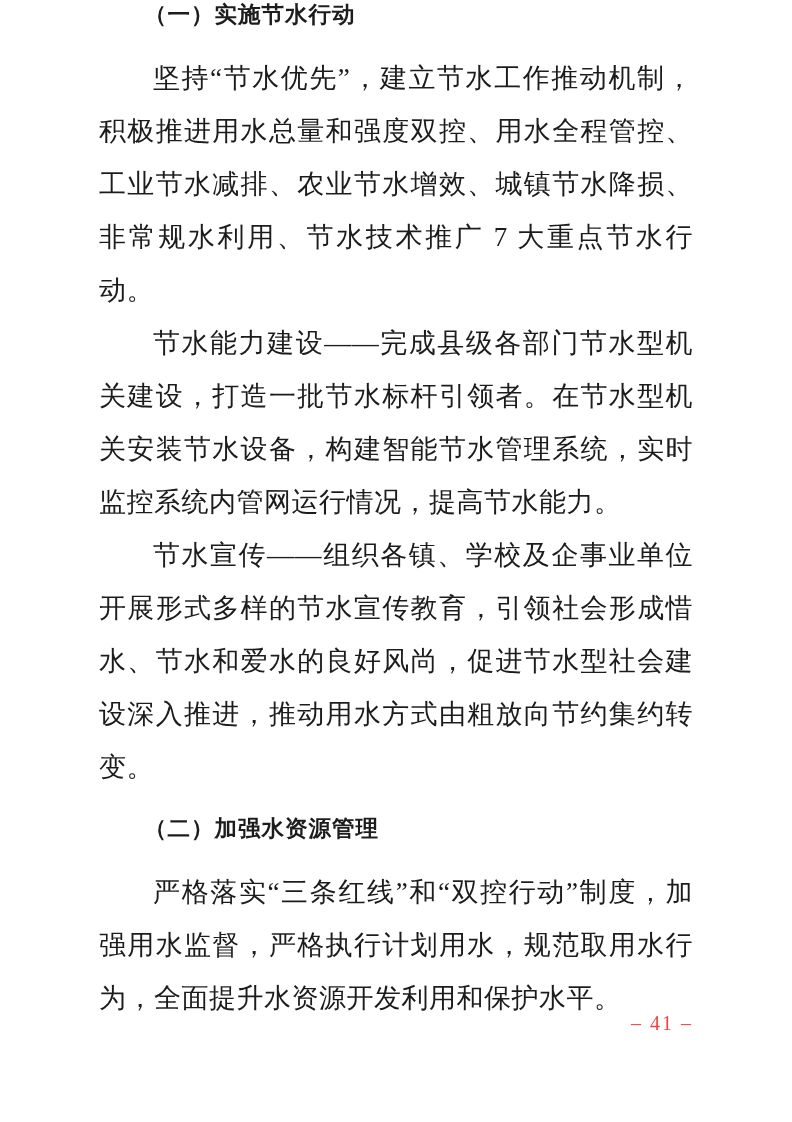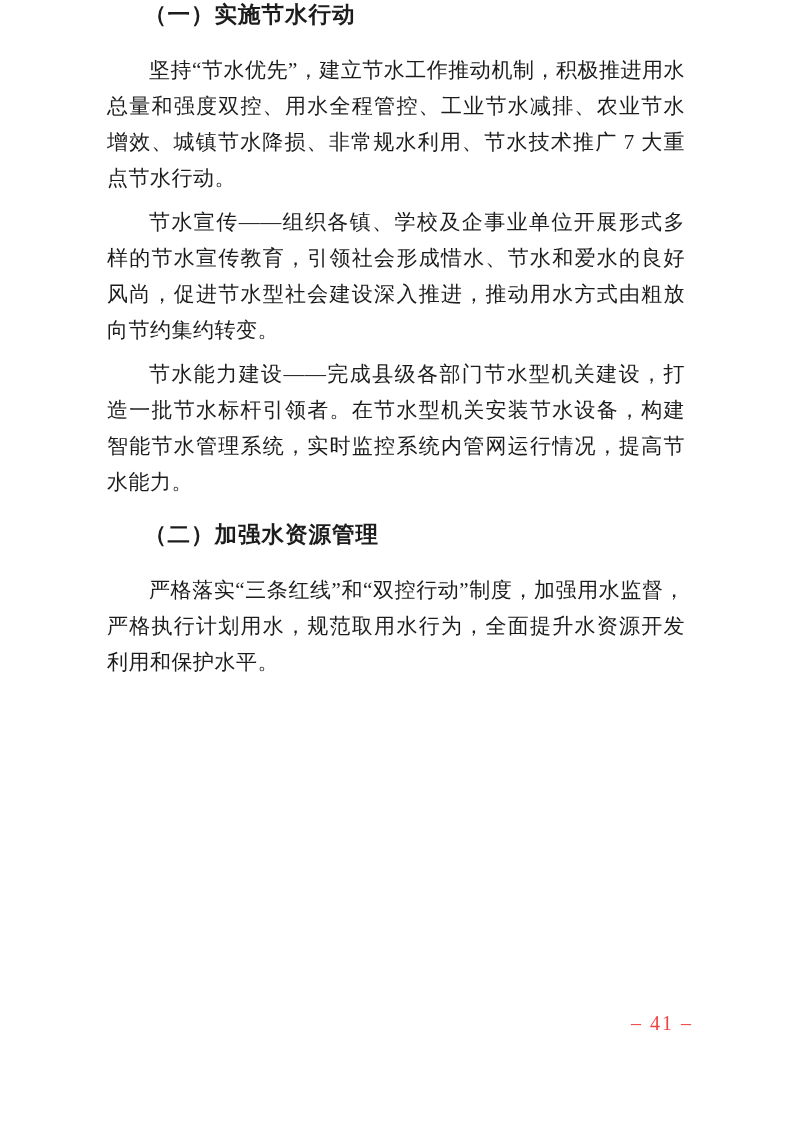--- a/index.html
+++ b/index.html
@@ -27,49 +27,49 @@
     line-height: 30px;
     font-weight: bold;
     text-indent: 2em;
     letter-spacing: 1px;
     margin: 0 0 22px 0;
   }
   .section + .section .section-heading {
     margin-top: 20px;
   }
   .body-para {
-    font-size: 21px;
-    line-height: 36px;
+    font-size: 27px;
+    line-height: 53px;
     letter-spacing: 0.5px;
     text-indent: 2em;
     text-align: justify;
     text-justify: inter-character;
     text-align-last: left;
-    margin: 8px;
+    margin: 0;
   }
   .page-number {
     position: absolute;
     top: 1012px;
     right: 99px;
     font-size: 20px;
     letter-spacing: 2px;
     color: #ef4444;
   }
 </style>
 </head>
 <body>
 
 <div class="doc-page">
   <div class="doc-content">
 
     <div class="section">
       <h2 class="section-heading">（一）实施节水行动</h2>
       <p class="body-para">坚持“节水优先”，建立节水工作推动机制，积极推进用水总量和强度双控、用水全程管控、工业节水减排、农业节水增效、城镇节水降损、非常规水利用、节水技术推广 7 大重点节水行动。</p>
+      <p class="body-para">节水能力建设——完成县级各部门节水型机关建设，打造一批节水标杆引领者。在节水型机关安装节水设备，构建智能节水管理系统，实时监控系统内管网运行情况，提高节水能力。</p>
       <p class="body-para">节水宣传——组织各镇、学校及企事业单位开展形式多样的节水宣传教育，引领社会形成惜水、节水和爱水的良好风尚，促进节水型社会建设深入推进，推动用水方式由粗放向节约集约转变。</p>
-      <p class="body-para">节水能力建设——完成县级各部门节水型机关建设，打造一批节水标杆引领者。在节水型机关安装节水设备，构建智能节水管理系统，实时监控系统内管网运行情况，提高节水能力。</p>
     </div>
 
     <div class="section">
       <h2 class="section-heading">（二）加强水资源管理</h2>
       <p class="body-para">严格落实“三条红线”和“双控行动”制度，加强用水监督，严格执行计划用水，规范取用水行为，全面提升水资源开发利用和保护水平。</p>
     </div>
 
   </div>
 
   <div class="page-number">– 41 –</div>

